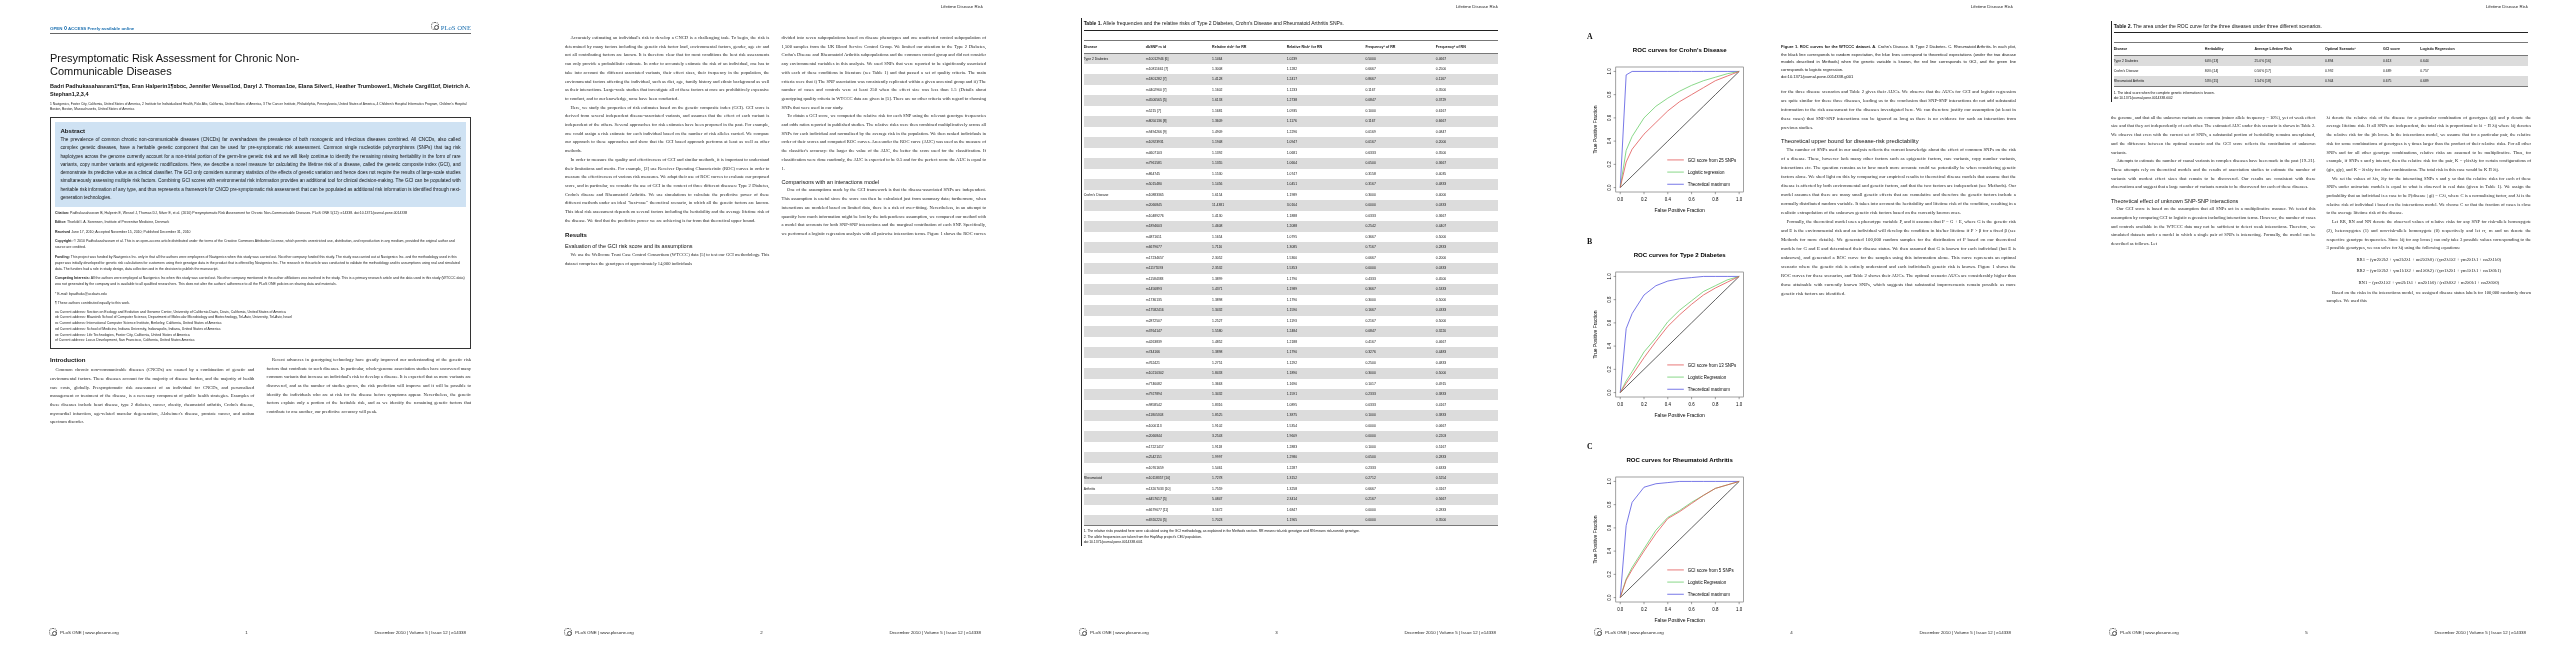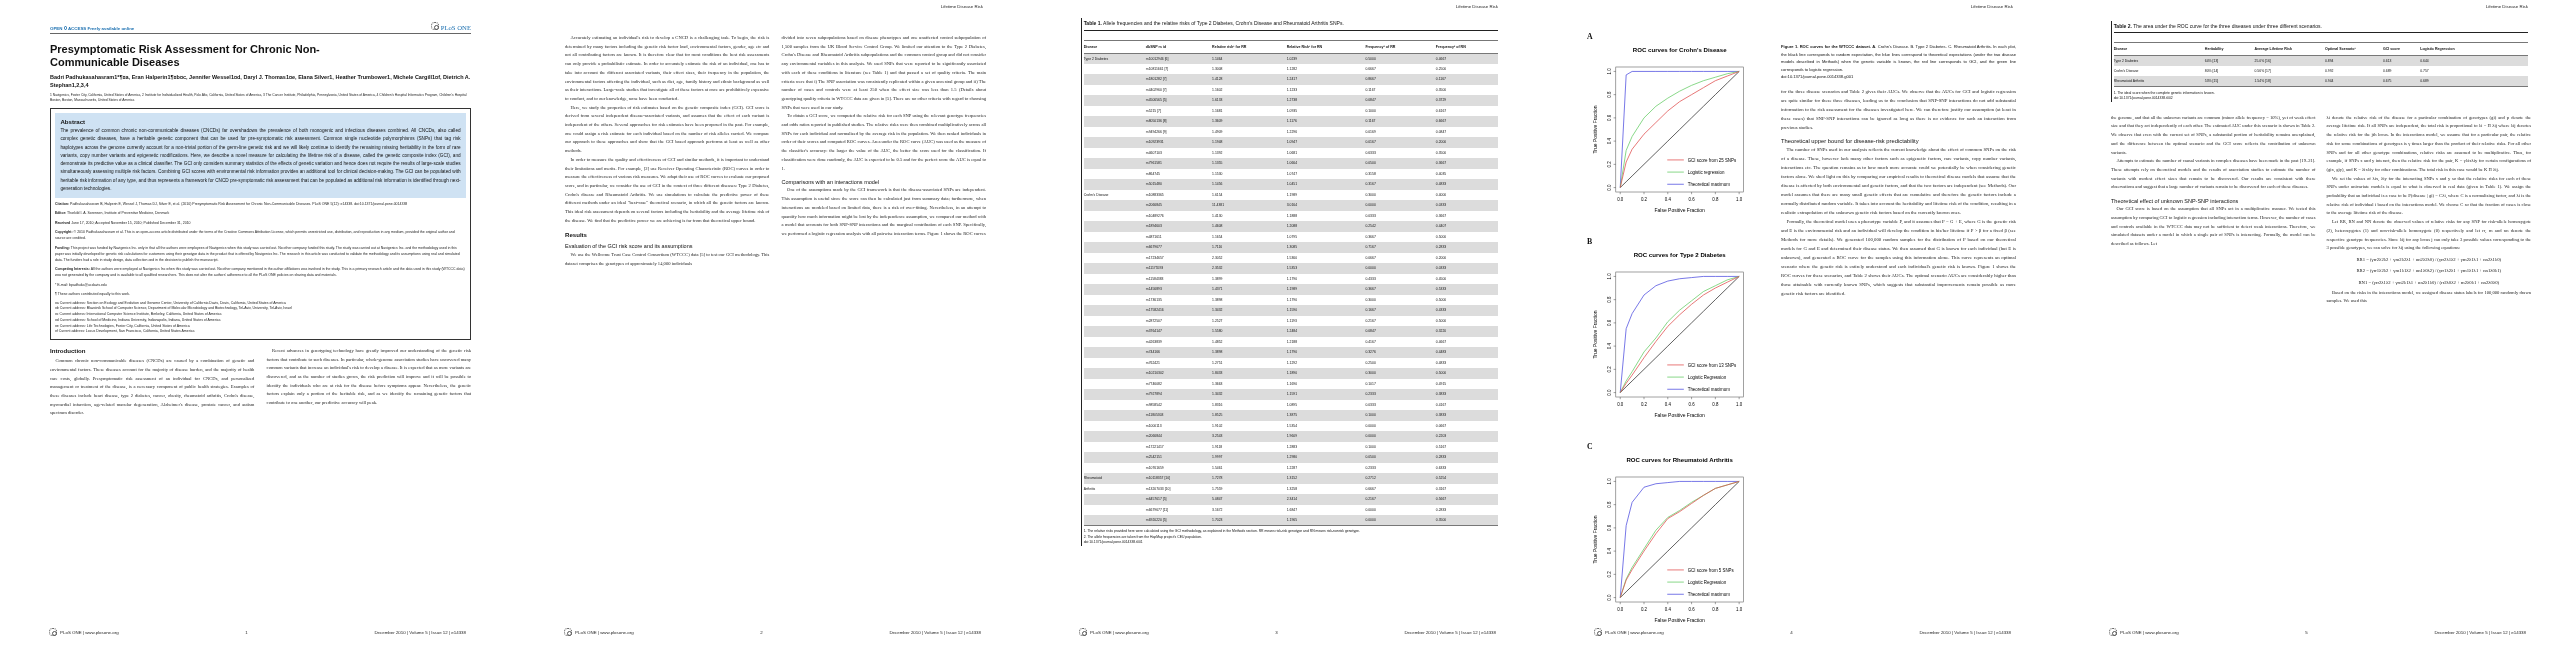--- a/index.html
+++ b/index.html
@@ -10,21 +10,21 @@
   .runhead{position:absolute;top:4.4px;right:47px;font-family:"Liberation Sans",sans-serif;font-size:4.4px;color:#222}
   .footer{position:absolute;bottom:29px;left:49px;right:49px;display:flex;justify-content:space-between;align-items:center;font-family:"Liberation Sans",sans-serif;font-size:4.4px;color:#222}
   .footer .left{display:flex;align-items:center;gap:3.3px}
   .plos-logo{width:7.8px;height:7.8px;border-radius:50%;border:0.6px dotted #333;display:inline-block;position:relative}
   .plos-logo::after{content:"";position:absolute;left:1.7px;top:1.7px;width:3.3px;height:3.3px;border-radius:50%;border:0.6px solid #555}
   
   .topbar{margin-top:22px;display:flex;justify-content:space-between;align-items:flex-end;border-bottom:0.8px solid #666;padding-bottom:2.2px}
   .oa{color:#1a6fb0;font-family:"Liberation Sans",sans-serif;font-size:4.4px;font-weight:bold}
   .oa .oa-icon{display:inline-block;width:3.3px;height:4.4px;border:0.8px solid #1a6fb0;border-radius:1.7px;margin:0 1.1px;vertical-align:-0.6px}
   .plos-brand{color:#1a6fb0;font-family:"Liberation Serif",serif;font-size:6.7px}
-  h1.title{font-family:"Liberation Sans",sans-serif;font-size:11px;font-weight:bold;line-height:12.8px;margin-top:9px;width:311px}
+  h1.title{font-family:"Liberation Sans",sans-serif;font-size:11px;font-weight:normal;line-height:12.8px;margin-top:18px;width:311px}
   .authors{font-family:"Liberation Sans",sans-serif;font-size:5.5px;font-weight:bold;line-height:7.8px;margin-top:5.5px}
   .affil{font-family:"Liberation Sans",sans-serif;font-size:3.3px;line-height:5px;margin-top:3.3px;color:#222}
   .abs-box{margin-top:5.5px;border:0.8px solid #333;padding:3.9px}
   .abs-blue{background:#cfe2f3;padding:4.4px 5.5px}
   .abs-blue h2{font-family:"Liberation Sans",sans-serif;font-size:6.1px;margin-bottom:2.2px}
   .abs-blue p{font-family:"Liberation Sans",sans-serif;font-size:4.7px;line-height:8.3px;text-align:justify}
   .meta p{font-family:"Liberation Sans",sans-serif;font-size:3.5px;line-height:6.1px;margin-top:3.3px;color:#222}
   .meta b{font-weight:bold}
   .two-col{display:flex;gap:12.2px;margin-top:6.7px}
   .two-col .col{flex:1}

